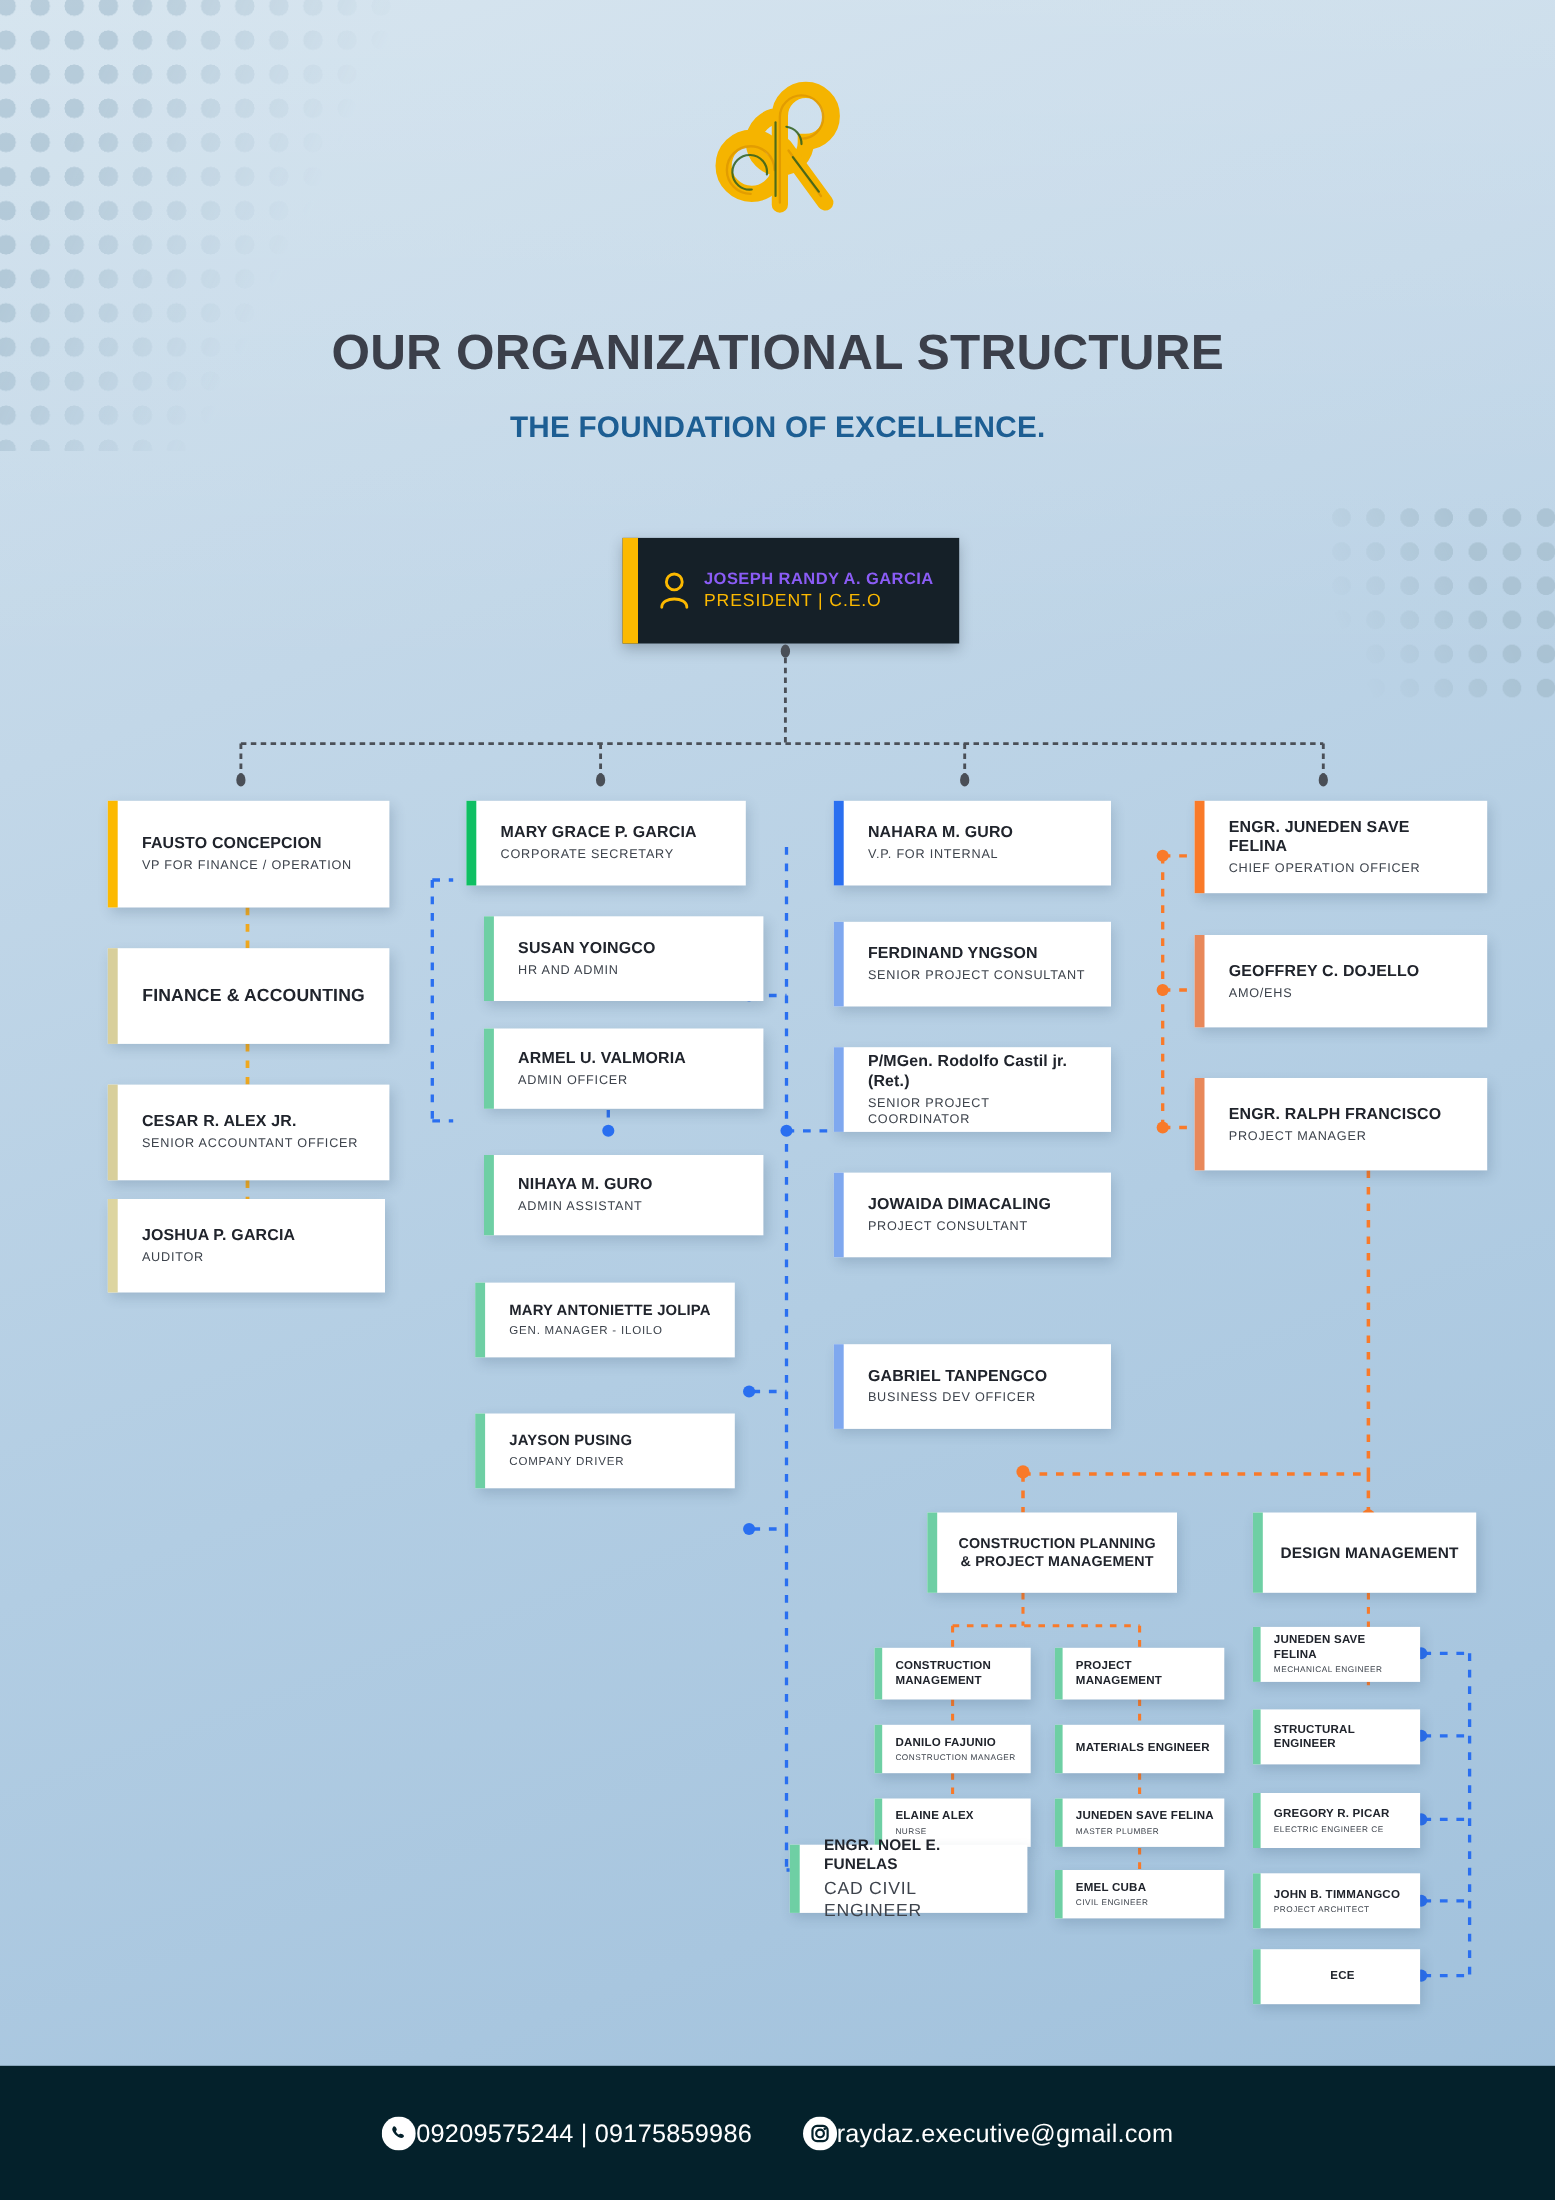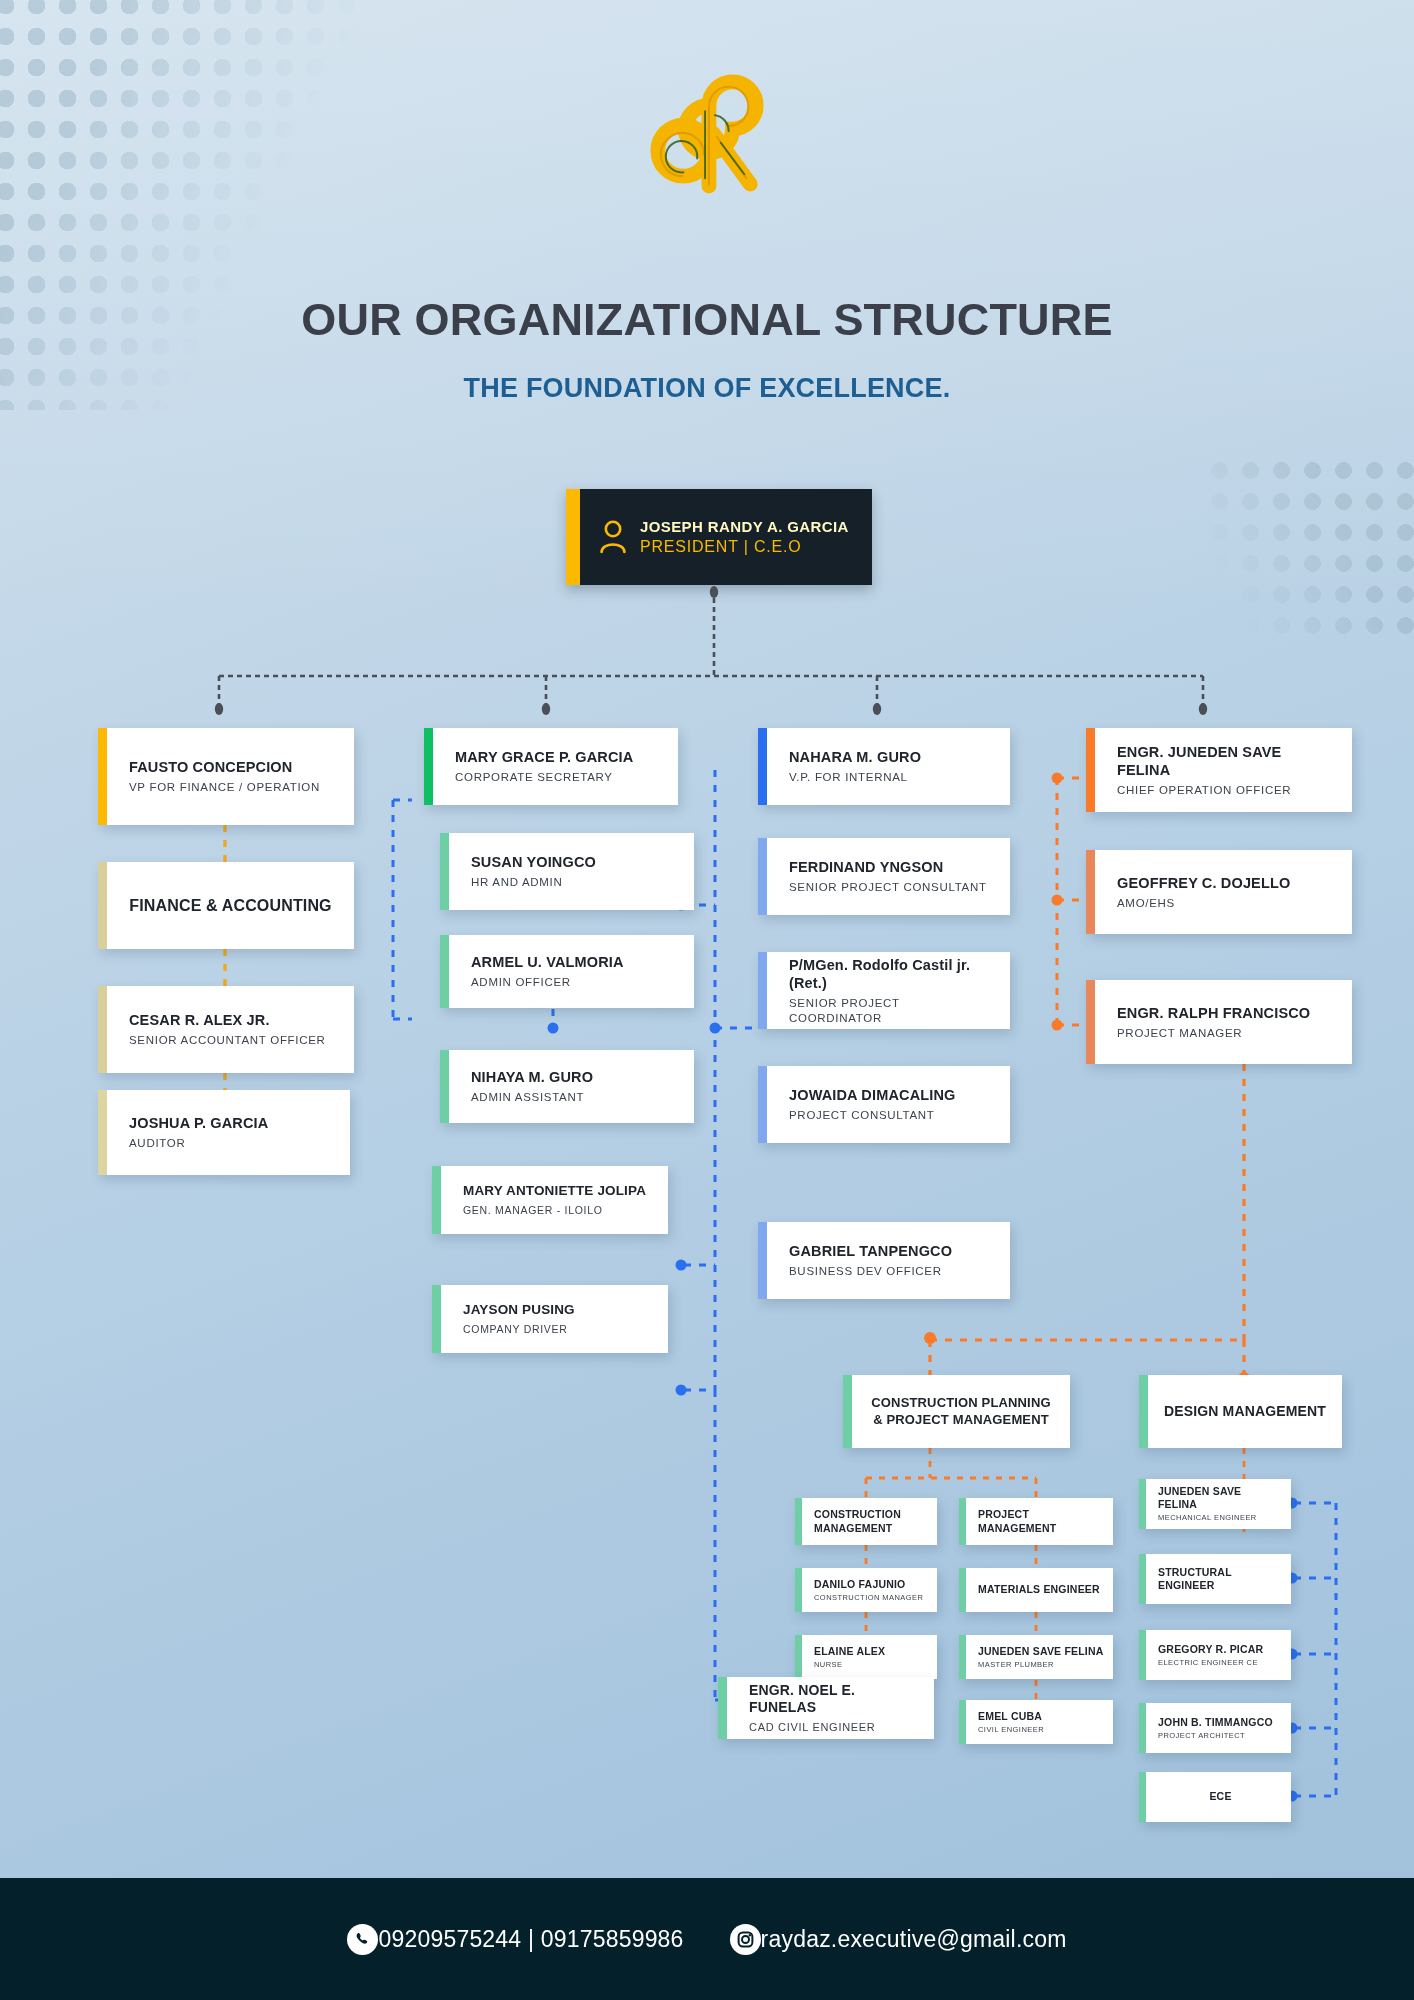--- a/index.html
+++ b/index.html
@@ -94,21 +94,21 @@
     display: flex;
     align-items: center;
   }
   .ceo-accent {
     width: 14px; height: 100%;
     background: #fcb900;
     flex: none;
   }
   .ceo-icon { margin: 0 12px 0 18px; flex: none; }
   .ceo-name {
-    color: #fef9c3;
+    color: #8b5cf6;
     font-size: 15px;
     font-weight: 800;
     letter-spacing: .4px;
   }
   .ceo-role {
     color: #fcb900;
     font-size: 16px;
     font-weight: 500;
     letter-spacing: .8px;
     margin-top: 3px;
@@ -516,21 +516,21 @@
   <div class="body">
     <div class="nm">EMEL CUBA</div>
     <div class="rl">CIVIL ENGINEER</div>
   </div>
 </div>
 
 <div class="card" style="left:718px; top:1677px; width:216px; height:62px;">
   <div class="bar" style="background:#6ecfa4"></div>
   <div class="body">
     <div class="nm" style="font-size:14px">ENGR. NOEL E. FUNELAS</div>
-    <div class="rl" style="font-size:11px">CAD CIVIL ENGINEER</div>
+    <div class="rl" style="font-size:16px">CAD CIVIL ENGINEER</div>
   </div>
 </div>
 
 <div class="card center" style="left:1139px; top:1375px; width:203px; height:73px;">
   <div class="bar" style="background:#6ecfa4"></div>
   <div class="body">
     <div class="nm" style="font-size:14px">DESIGN MANAGEMENT</div>
   </div>
 </div>
 <div class="card small" style="left:1139px; top:1479px; width:152px; height:50px;">

